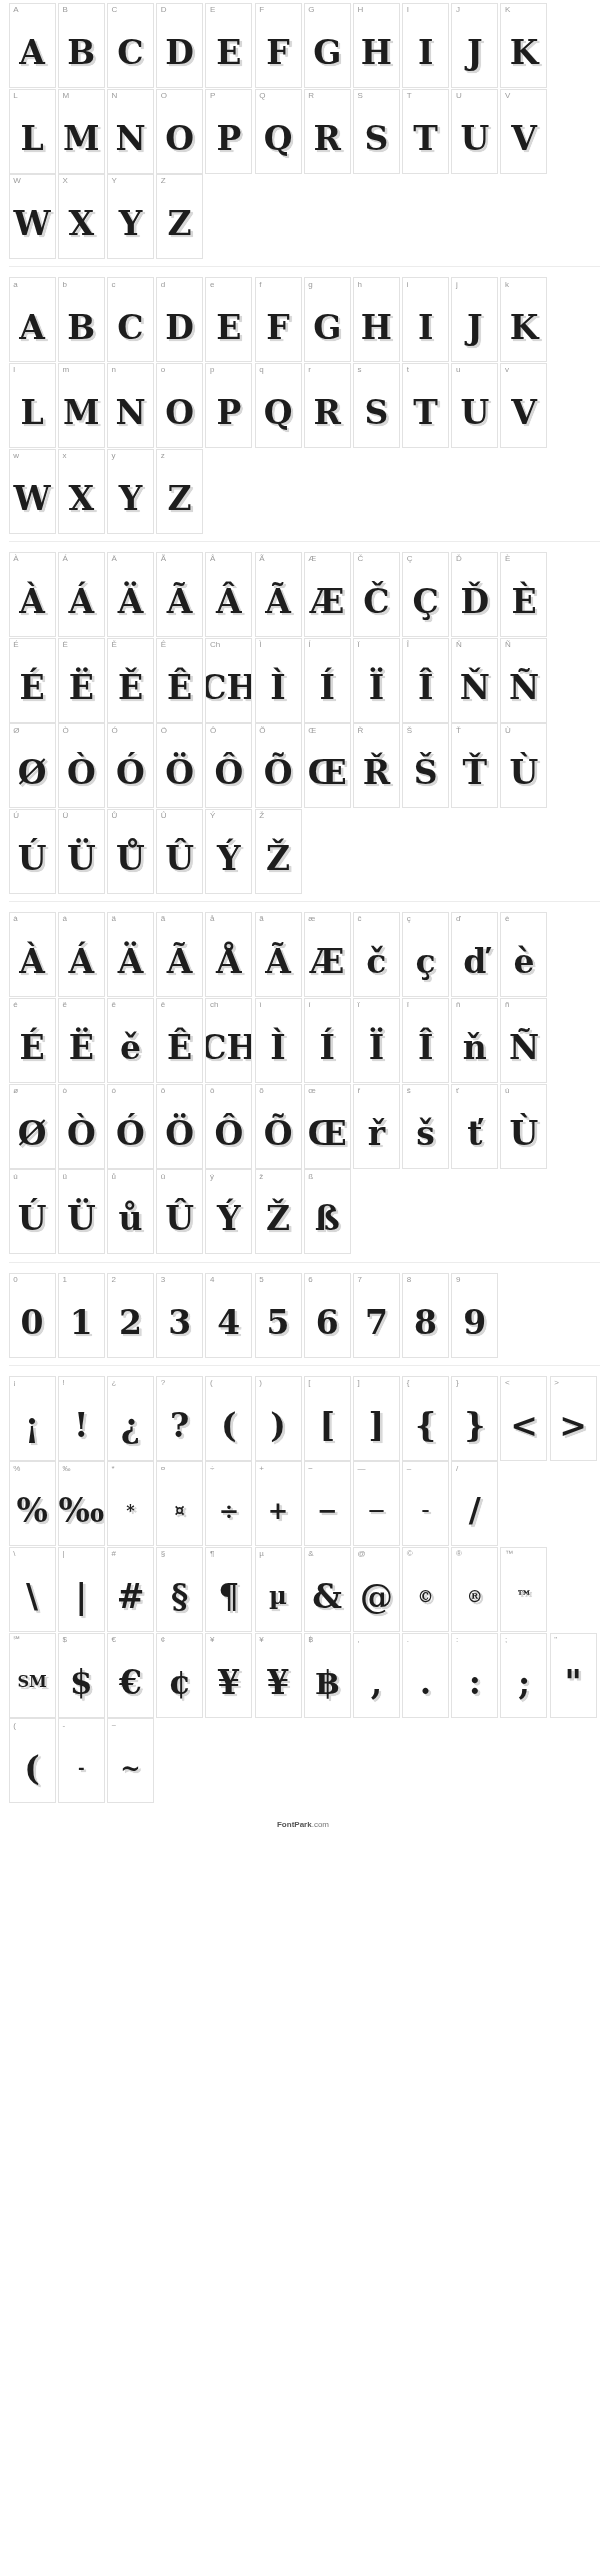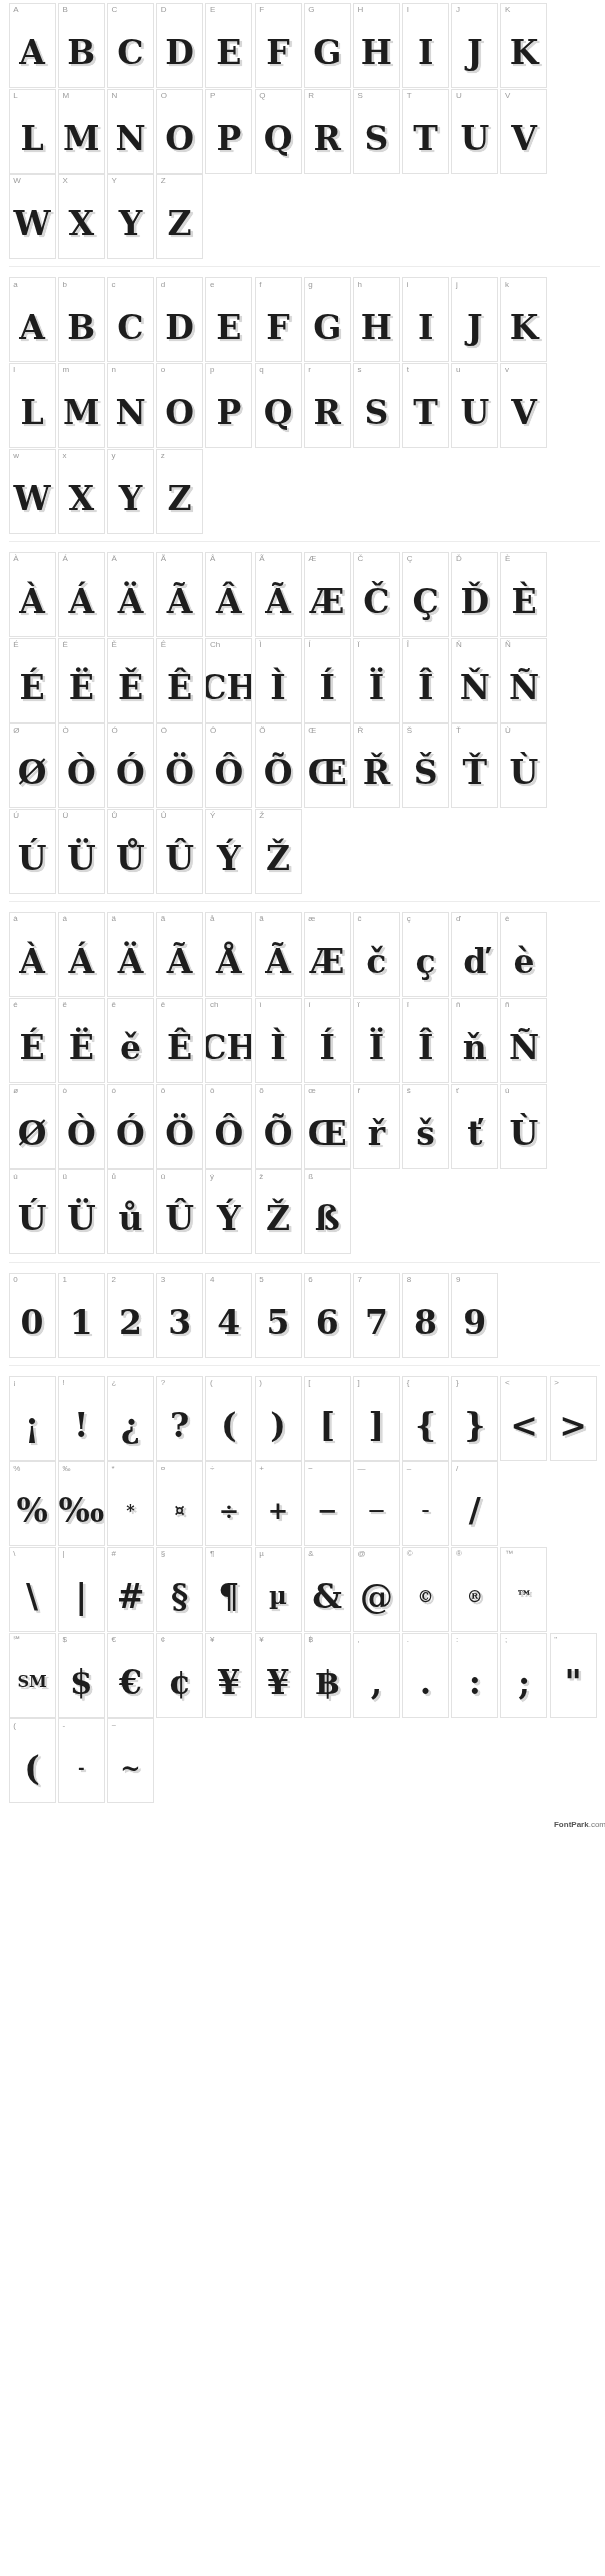--- a/index.html
+++ b/index.html
@@ -70,21 +70,21 @@
   .cell .glyph.md {
     font-size: 24.4px;
   }
   .rule {
     height: 0;
     border-top: 0.7px solid #ececec;
     margin: 7.2px 4.3px 10px 0;
   }
   .footer {
     position: relative;
-    text-align: right;
+    text-align: center;
     padding: 16px 0 13px 0;
     font-size: 8px;
     color: #777777;
     font-family: "Liberation Sans", sans-serif;
   }
   .footer .brand {
     font-weight: 700;
     color: #555555;
   }
 </style>

